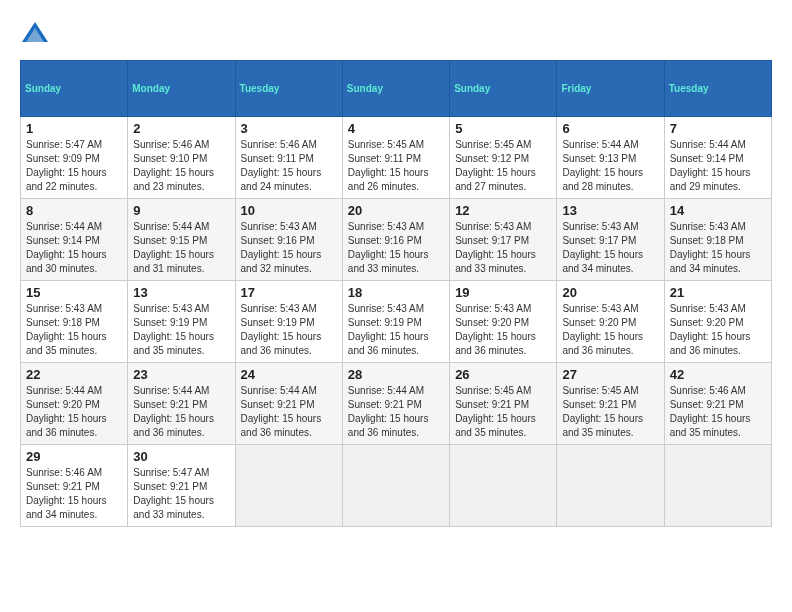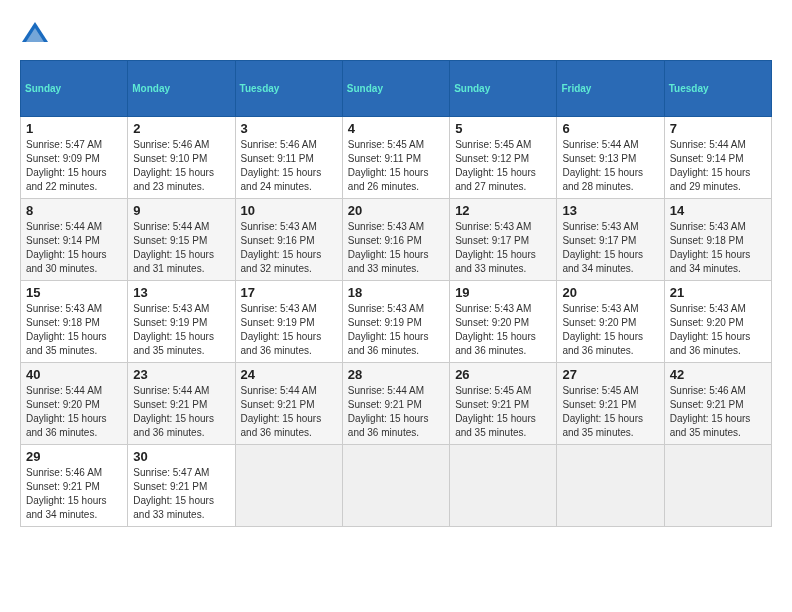--- a/index.html
+++ b/index.html
@@ -214,21 +214,21 @@
           <span class="day-num">20</span>
           <div class="day-info">Sunrise: 5:43 AM<br>Sunset: 9:20 PM<br>Daylight: 15 hours<br>and 36 minutes.</div>
         </td>
         <td>
           <span class="day-num">21</span>
           <div class="day-info">Sunrise: 5:43 AM<br>Sunset: 9:20 PM<br>Daylight: 15 hours<br>and 36 minutes.</div>
         </td>
       </tr>
       <tr>
         <td>
-          <span class="day-num">40</span>
+          <span class="day-num">22</span>
           <div class="day-info">Sunrise: 5:44 AM<br>Sunset: 9:20 PM<br>Daylight: 15 hours<br>and 36 minutes.</div>
         </td>
         <td>
           <span class="day-num">23</span>
           <div class="day-info">Sunrise: 5:44 AM<br>Sunset: 9:21 PM<br>Daylight: 15 hours<br>and 36 minutes.</div>
         </td>
         <td>
           <span class="day-num">24</span>
           <div class="day-info">Sunrise: 5:44 AM<br>Sunset: 9:21 PM<br>Daylight: 15 hours<br>and 36 minutes.</div>
         </td>

